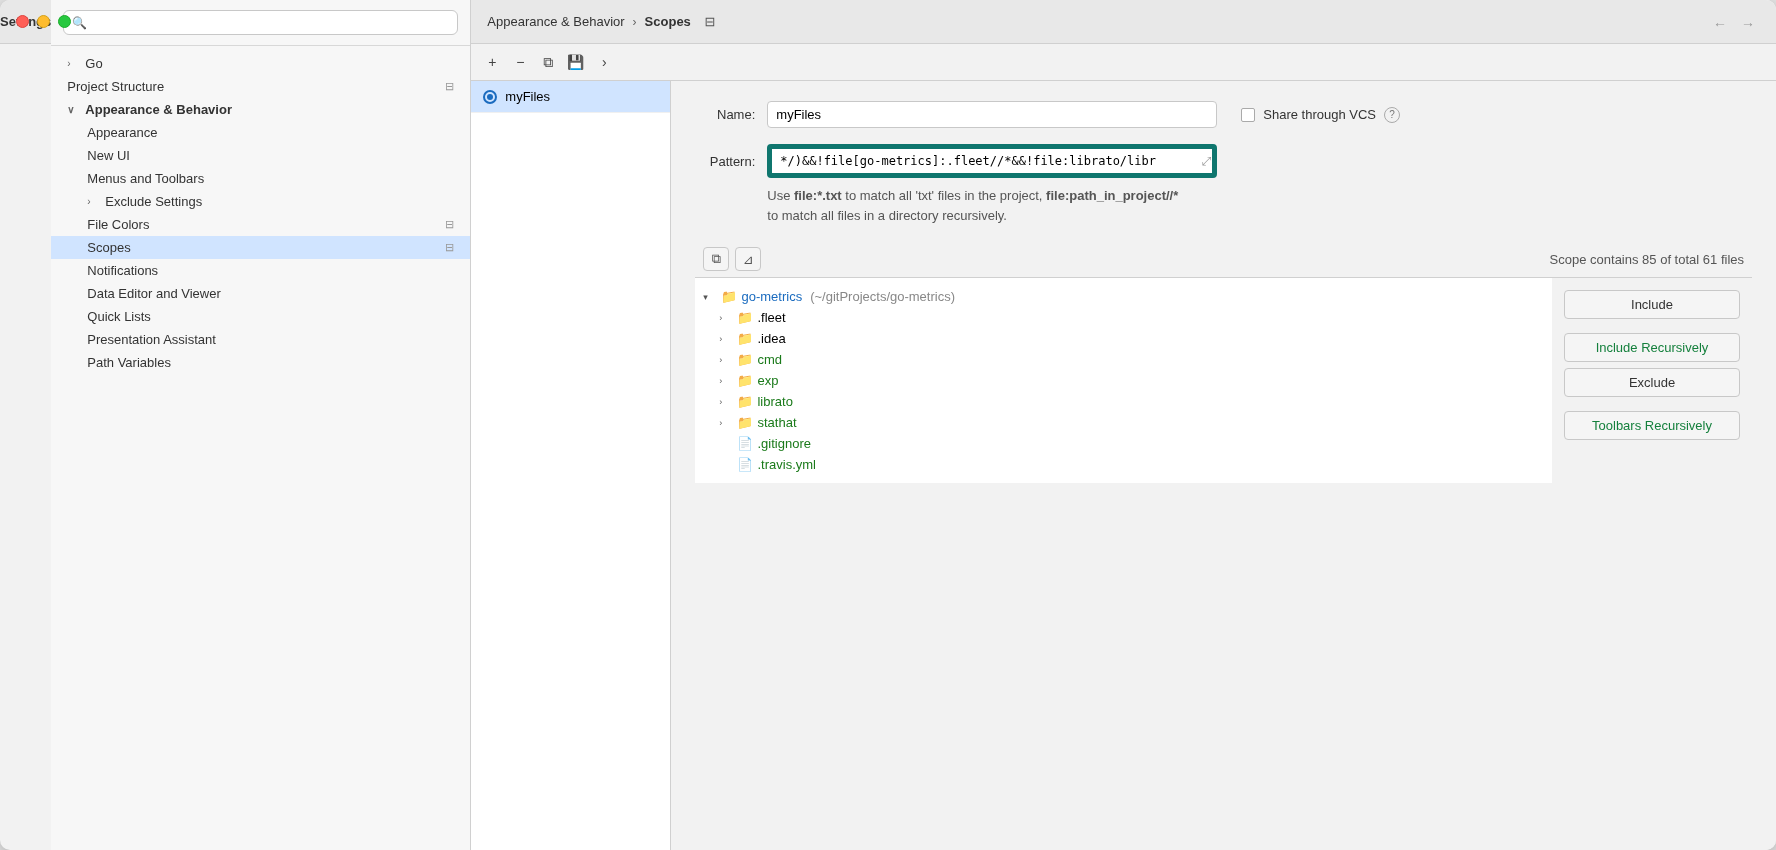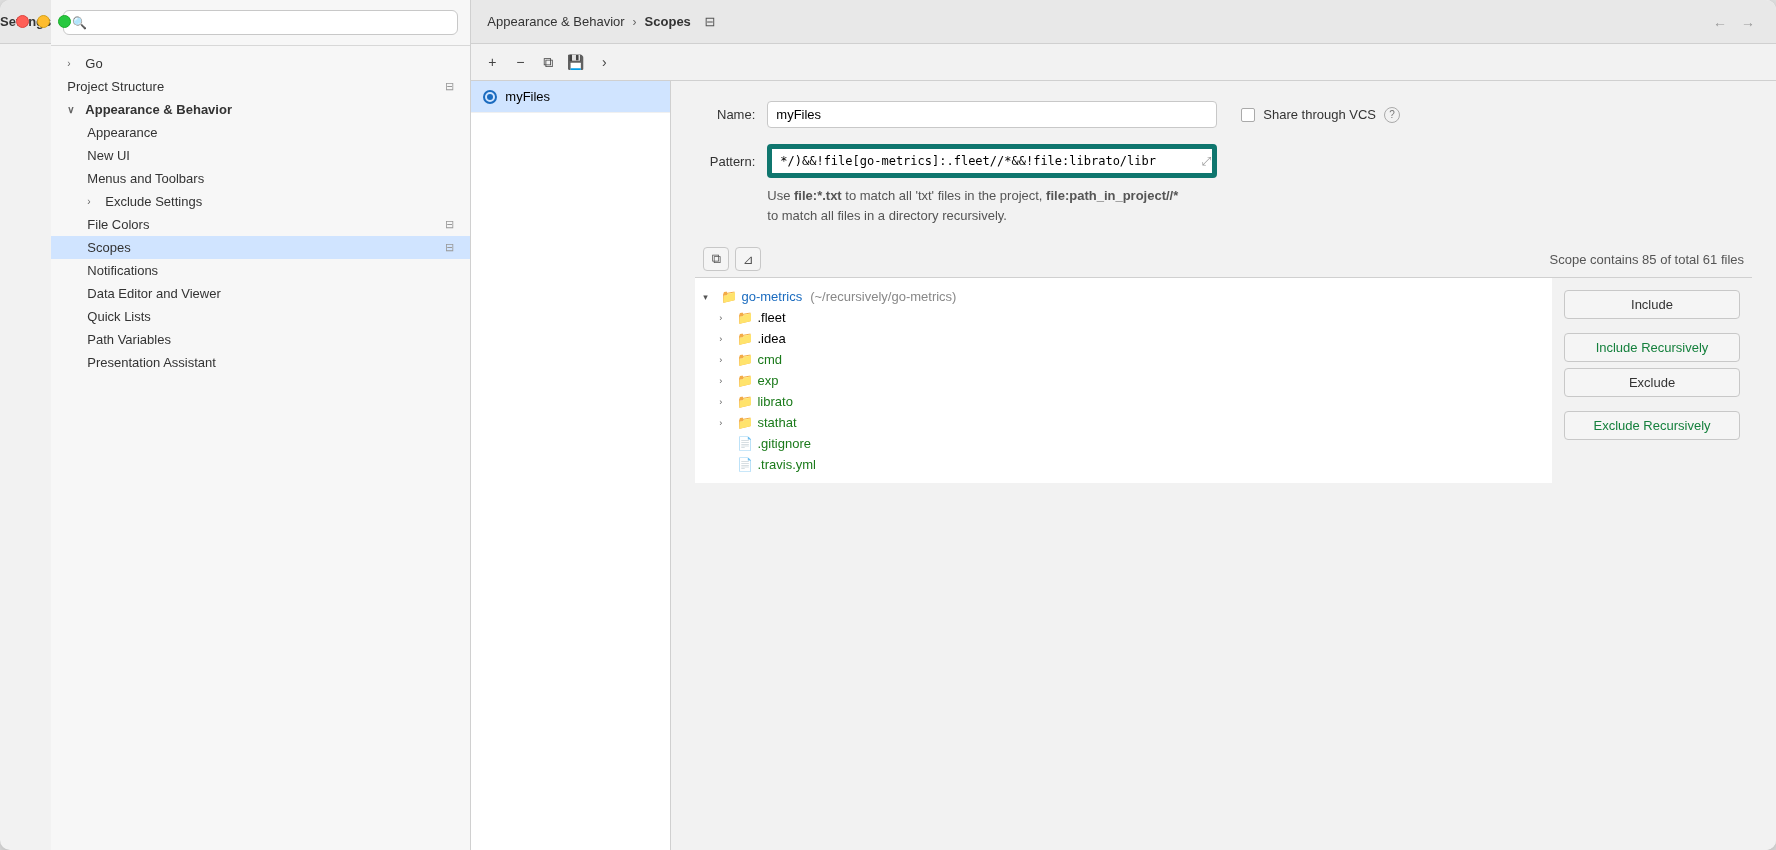--- a/index.html
+++ b/index.html
@@ -571,25 +571,25 @@
 
         <div class="nav-item child">
           <span>Data Editor and Viewer</span>
         </div>
 
         <div class="nav-item child">
           <span>Quick Lists</span>
         </div>
 
         <div class="nav-item child">
+          <span>Presentation Assistant</span>
+        </div>
+
+        <div class="nav-item child">
           <span>Path Variables</span>
-        </div>
-
-        <div class="nav-item child">
-          <span>Presentation Assistant</span>
         </div>
       </div>
     </div>
 
     <div class="right-panel">
 
       <div class="panel-header">
         <span class="breadcrumb-item">Appearance &amp; Behavior</span>
         <span class="breadcrumb-separator">›</span>
         <span class="breadcrumb-current">Scopes</span>
@@ -660,21 +660,21 @@
               </div>
 
               <div class="tree-and-buttons">
 
                 <div class="file-tree">
 
                   <div class="tree-node">
                     <span class="tree-chevron">▾</span>
                     <span class="tree-folder-icon">📁</span>
                     <span class="tree-node-label blue">go-metrics</span>
-                    <span class="tree-node-label gray" style="margin-left:4px;">(~/recursively/go-metrics)</span>
+                    <span class="tree-node-label gray" style="margin-left:4px;">(~/gitProjects/go-metrics)</span>
                   </div>
 
                   <div class="tree-node indent1">
                     <span class="tree-chevron">›</span>
                     <span class="tree-folder-icon">📁</span>
                     <span class="tree-node-label">.fleet</span>
                   </div>
 
                   <div class="tree-node indent1">
                     <span class="tree-chevron">›</span>
@@ -716,21 +716,21 @@
                     <span class="tree-chevron"></span>
                     <span class="tree-folder-icon">📄</span>
                     <span class="tree-node-label green">.travis.yml</span>
                   </div>
                 </div>
 
                 <div class="action-buttons">
                   <button class="action-btn">Include</button>
                   <button class="action-btn disabled">Include Recursively</button>
                   <button class="action-btn">Exclude</button>
-                  <button class="action-btn disabled">Exclude Recursively</button>
+                  <button class="action-btn disabled">Toolbars Recursively</button>
                 </div>
               </div>
             </div>
           </div>
         </div>
       </div>
     </div>
   </div>
 </div>
 

